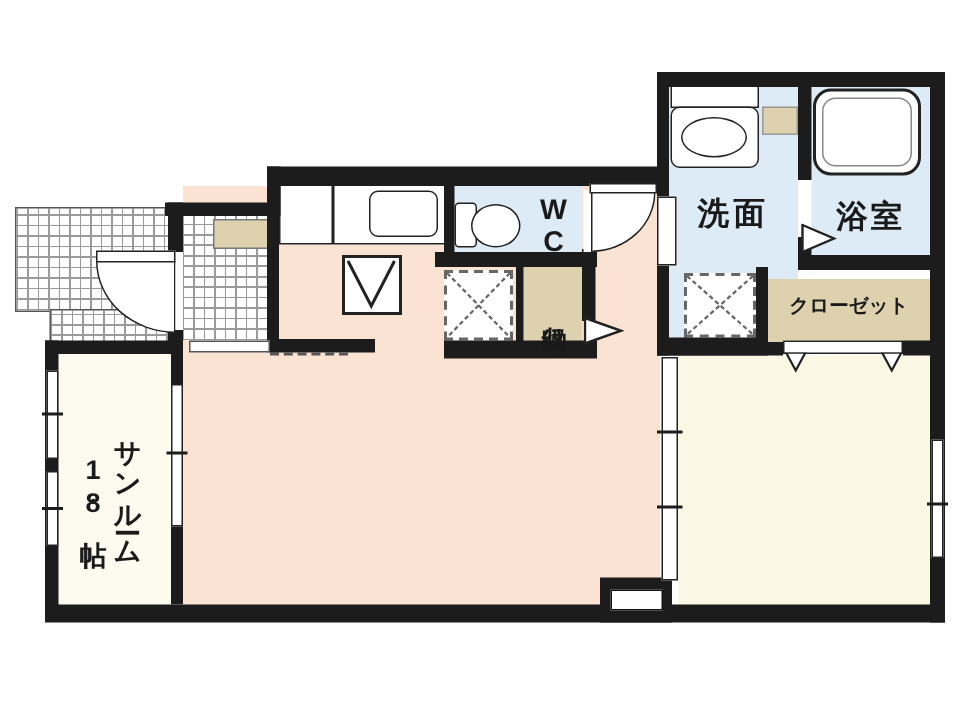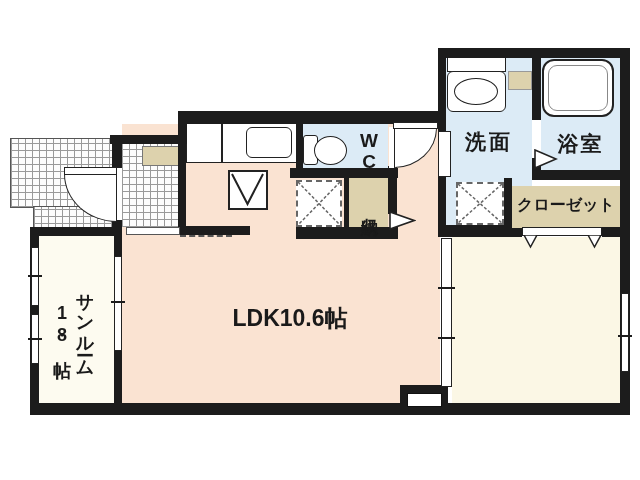--- a/index.html
+++ b/index.html
@@ -135,24 +135,23 @@
   </svg>
 
   <div class="win" style="left:522px;top:227px;width:80px;height:9px;"></div>
   <svg style="left:523px;top:235px;" width="15" height="14">
     <polygon points="1,0 7.5,12 14,0" fill="#fff" stroke="#222" stroke-width="1.5"></polygon>
   </svg>
   <svg style="left:587px;top:235px;" width="15" height="14">
     <polygon points="1,0 7.5,12 14,0" fill="#fff" stroke="#222" stroke-width="1.5"></polygon>
   </svg>
 
-  <div class="lbl" style="left:200px;top:303px;width:180px;font-size:23px;font-weight:bold;">LDK10.6帖</div>
   <div class="lbl" style="left:541px;top:130px;width:79px;font-size:21px;font-weight:bold;letter-spacing:2px;">浴室</div>
   <div class="lbl" style="left:446px;top:128px;width:86px;font-size:21px;font-weight:bold;letter-spacing:3px;">洗面</div>
-  <div class="lbl" style="left:510px;top:195px;width:112px;font-size:16px;font-weight:bold;text-align:center;">クローゼット</div>
+  <div class="lbl" style="left:510px;top:195px;width:112px;font-size:13px;font-weight:bold;text-align:center;">クローゼット</div>
   <div class="lbl" style="left:348px;top:125px;width:42px;height:52px;display:flex;flex-direction:column;align-items:center;justify-content:center;font-size:19px;font-weight:bold;line-height:21px;">
     <span style="position:static;">W</span>
     <span style="position:static;">C</span>
   </div>
   <div class="lbl vert" style="left:353px;top:183px;width:32px;height:44px;font-size:17px;font-weight:bold;line-height:32px;">収納</div>
   <div class="lbl vert" style="left:50px;top:262px;width:46px;height:125px;font-size:18px;font-weight:bold;line-height:23px;">
     <span style="position:static;">サンルーム</span>
     <span style="position:static;">1・8帖</span>
   </div>
 

